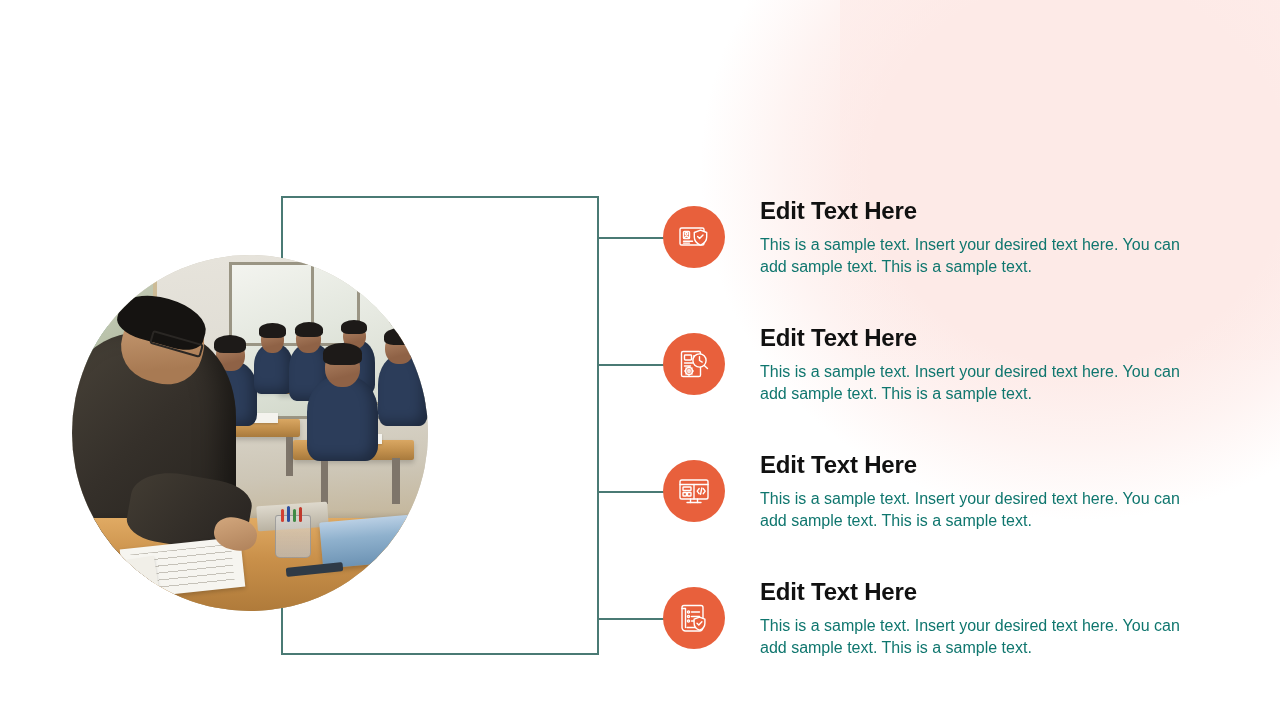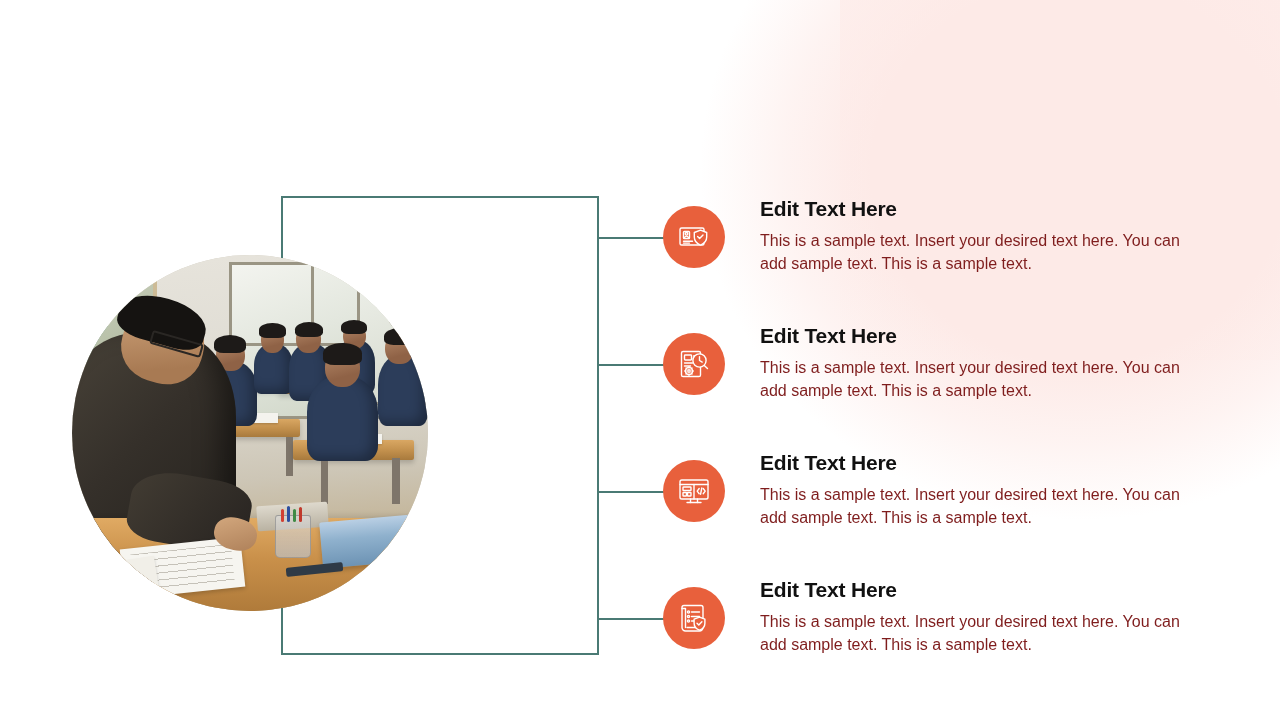--- a/index.html
+++ b/index.html
@@ -276,30 +276,30 @@
   }
   .icon-circle svg { display:block; }
 
   
   .text-block {
     position:absolute;
     left:760px;
     width:430px;
   }
   .block-title {
-    font-size:21px;
+    font-size:24px;
     font-weight:bold;
     color:#111111;
     letter-spacing:-0.2px;
     margin-bottom:9px;
     line-height:1.15;
   }
   .block-body {
     font-size:16px;
-    color:#7f1d1d;
+    color:#0f766e;
     line-height:1.42;
     font-weight:400;
   }
 </style>
 </head>
 <body>
 
 <div class="slide">
 
   <div class="bg-wash"></div>

